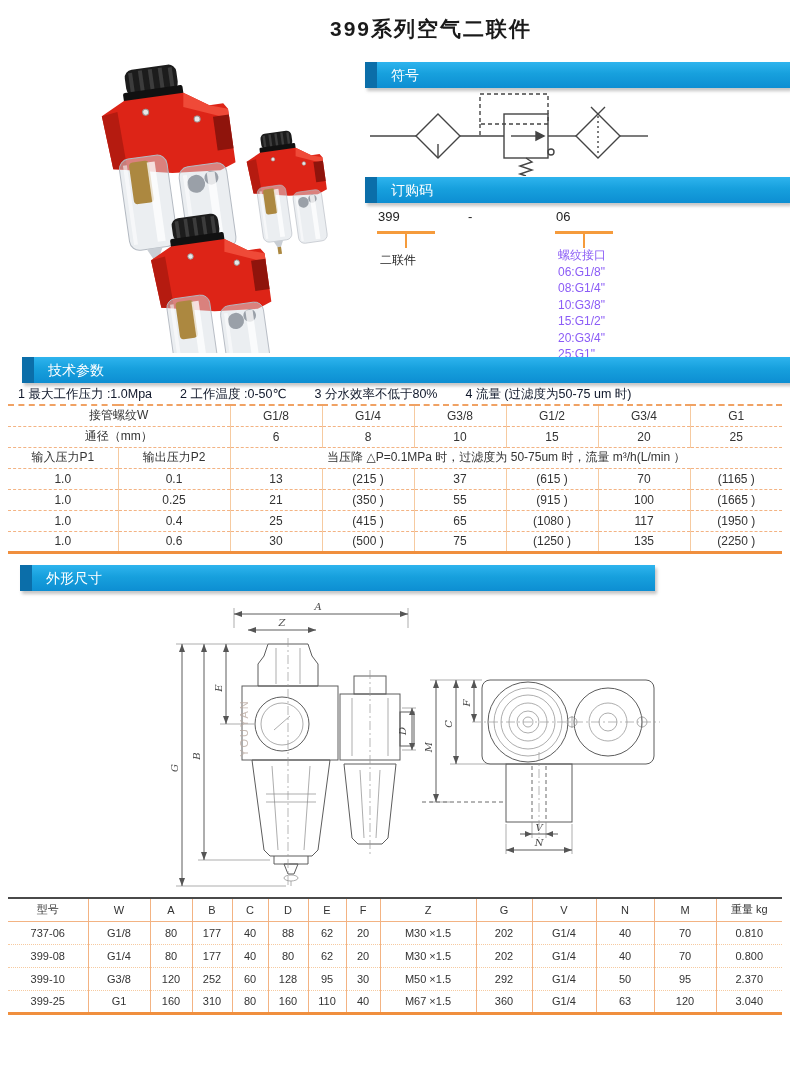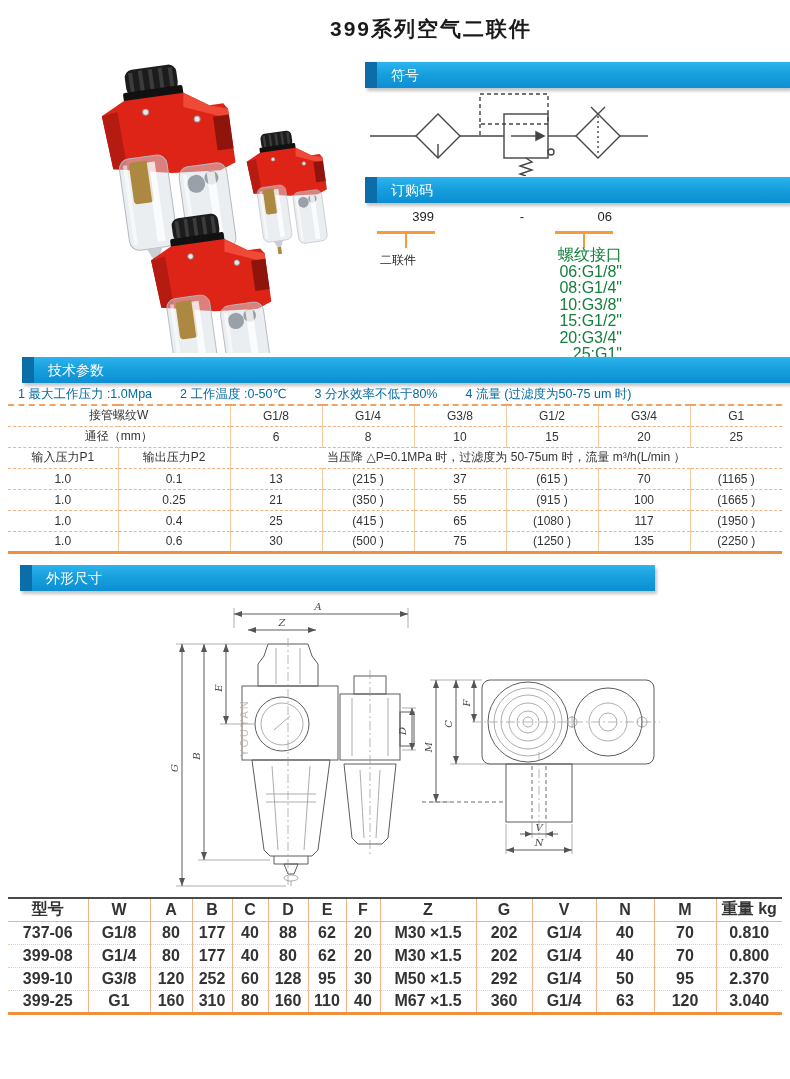--- a/index.html
+++ b/index.html
@@ -20,45 +20,45 @@
     position:absolute; height:26px; line-height:26px;
     background:linear-gradient(180deg,#2eb4ee 0%,#17a0dd 45%,#0d8ed2 100%);
     color:#fff; font-weight:normal; font-size:14px; padding-left:26px;
     box-shadow:2px 3px 3px rgba(90,90,90,.35);
   }
   .bar::before {
     content:""; position:absolute; left:0; top:0; bottom:0; width:12px;
     background:#0b6ea9;
   }
 
-  .code-num { position:absolute; font-size:13px; color:#222; width:56px; text-align:right; }
+  .code-num { position:absolute; font-size:13px; color:#222; width:56px; text-align:left; }
   .tmark { position:absolute; width:58px; height:3px; background:#f59b3c; }
   .tmark::after {
     content:""; position:absolute; left:50%; top:3px; width:2px; height:14px;
     background:#f59b3c; transform:translateX(-1px);
   }
   .code-label { position:absolute; font-size:12px; color:#222; }
-  .thread-list { position:absolute; font-size:16px; color:#15803d; line-height:16.5px;text-align:right; }
-
-  .notes { position:absolute; top:386px; left:18px; width:764px; font-size:12.5px; color:#0369a1;
+  .thread-list { position:absolute; font-size:12px; color:#8b5cf6; line-height:16.5px; }
+
+  .notes { position:absolute; top:386px; left:18px; width:764px; font-size:12.5px; color:#0f172a;
            display:flex; gap:28px; white-space:nowrap; }
 
   table { border-collapse:collapse; table-layout:fixed; text-align:center; }
 
   .ttab {
     position:absolute; top:404px; left:8px; width:774px; font-size:12px; color:#333;
     border-top:2px dashed #f0a264; border-bottom:3px solid #f08f3e;
   }
   .ttab td { border-right:1px solid #f6caa0; border-bottom:1px dashed #f3b383; height:21px; padding:0 2px; overflow:hidden; white-space:nowrap; }
   .ttab tr td:last-child { border-right:none; }
   .ttab tr:last-child td { border-bottom:none; }
 
   .dtab {
-    position:absolute; top:897px; left:8px; width:774px; font-size:16px; color:#333;
-    border-top:2px solid #4a4a4a; border-bottom:3px solid #f08f3e;font-weight:bold;
+    position:absolute; top:897px; left:8px; width:774px; font-size:11px; color:#333;
+    border-top:2px solid #4a4a4a; border-bottom:3px solid #f08f3e;
   }
   .dtab td { border-right:1px solid #f3b383; border-bottom:1px dotted #f6caa0; height:23px; padding:0 1px; overflow:hidden; white-space:nowrap; }
   .dtab tr td:last-child { border-right:none; }
   .dtab tr.hdr td { border-bottom:1px solid #f3b383; }
   .dtab tr:last-child td { border-bottom:none; }
 
   svg text.dim {
     font-family:"DejaVu Serif","Liberation Serif",serif; font-style:italic;
     font-size:10px; fill:#4a4a4a;
   }

